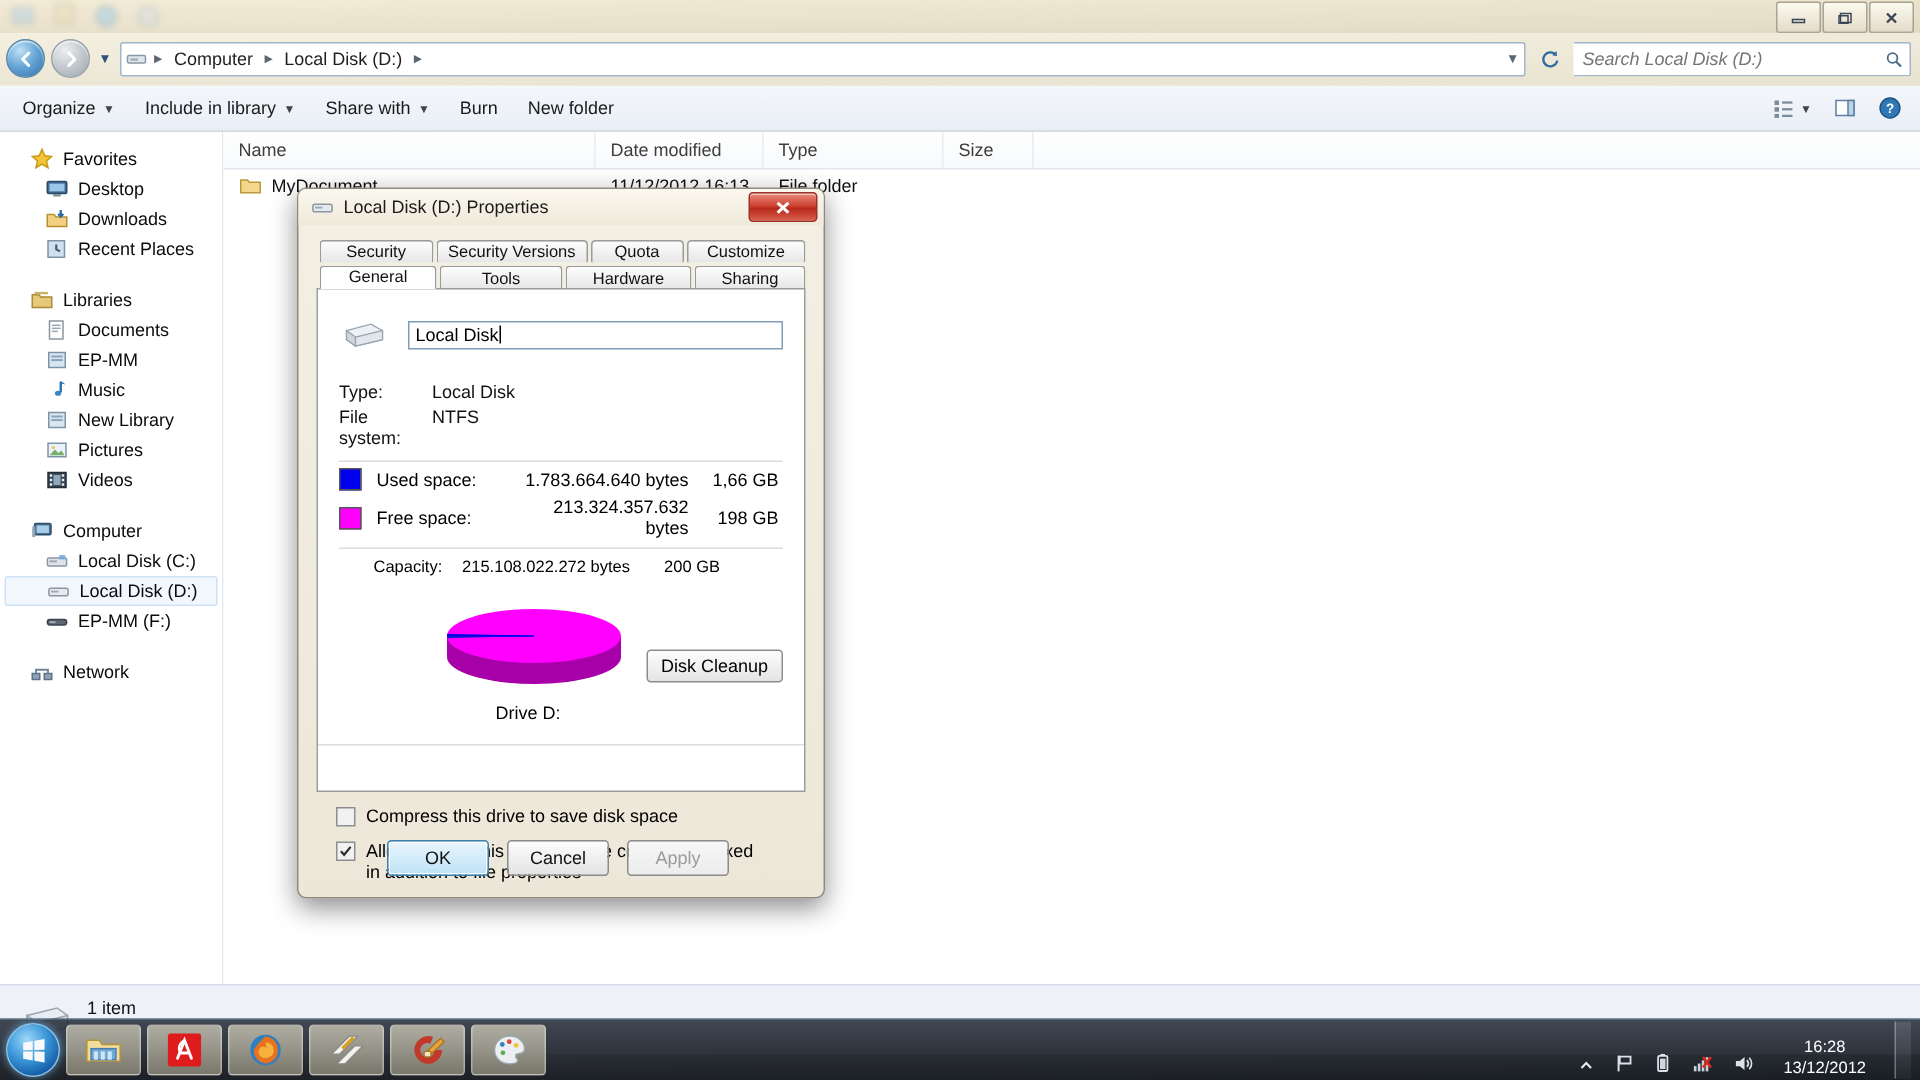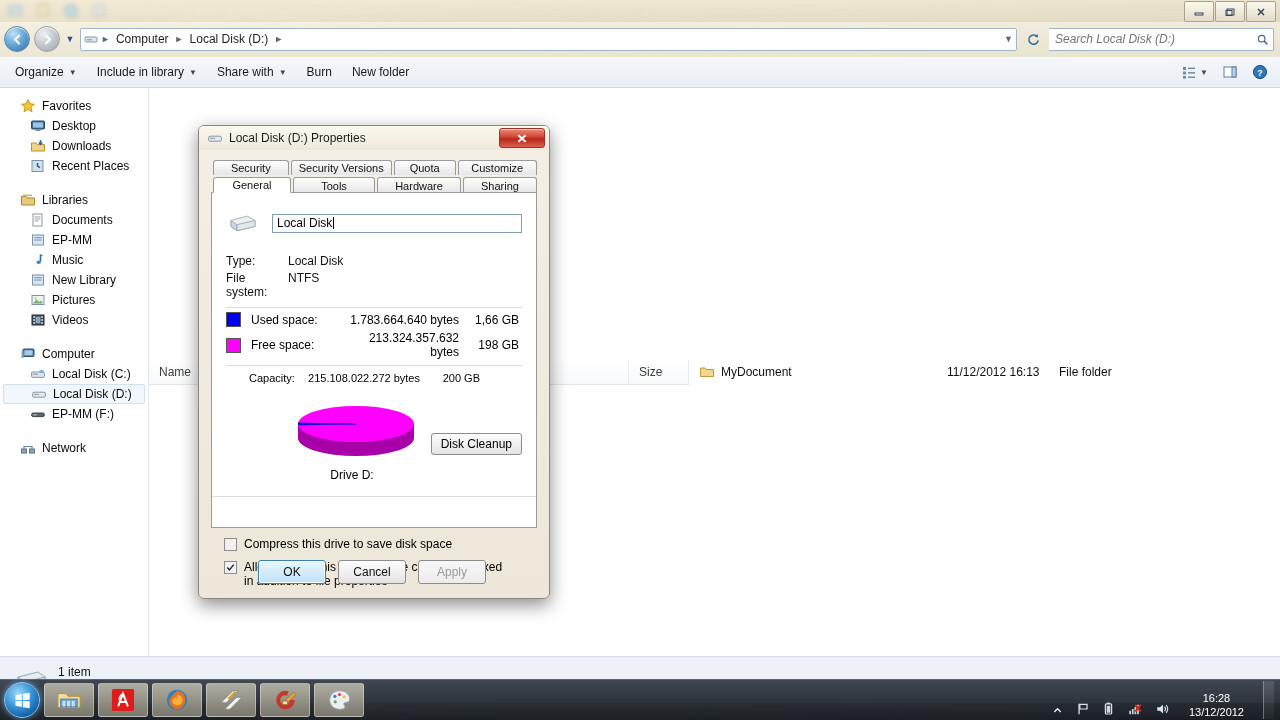--- a/index.html
+++ b/index.html
@@ -55,21 +55,21 @@
   .cmdspace{flex:1;}
   .cmdicon{padding:3px 6px;display:flex;align-items:center;gap:3px;}
   
   .split{display:flex;height:568px;background:#fff;}
   .navpane{width:148px;background:#fff;border-right:1px solid #dfe6ef;padding-top:8px;overflow:hidden;}
   .navgroup{margin-bottom:14px;}
   .navitem{height:20px;display:flex;align-items:center;gap:6px;padding-left:20px;font-size:12px;color:#0b0b0b;white-space:nowrap;}
   .navitem.child{padding-left:30px;}
   .navitem.sel{background:#f2f7fd;border:1px solid #cfe2f5;border-radius:2px;margin:0 3px;padding-left:27px;height:18px;}
   .ico{width:16px;height:16px;flex:0 0 16px;display:block;}
-  .filepane{flex:1;display:flex;flex-direction:row;background:#fff;align-items:center;}
+  .filepane{flex:1;display:flex;flex-direction:column;background:#fff;}
   .colhead{height:24px;display:flex;align-items:center;background:linear-gradient(to bottom,#fff,#f7f9fb);
     border-bottom:1px solid #e2e7ee;font-size:12px;color:#3d3d3d;}
   .col{padding-left:10px;border-right:1px solid #e8ecf1;height:100%;display:flex;align-items:center;box-sizing:border-box;}
   .c-name{width:248px;}.c-date{width:112px;}.c-type{width:120px;}.c-size{width:60px;}
   .filerow{height:22px;display:flex;align-items:center;font-size:12px;color:#111;}
   .fcell{padding-left:10px;box-sizing:border-box;display:flex;align-items:center;gap:6px;}
   .statusbar{height:46px;background:#eef1f8;border-top:1px solid #d6dced;display:flex;align-items:center;gap:10px;padding-left:14px;}
   .statustext{font-size:12px;color:#111;position:relative;top:-8px;}
   
   #dlg{position:absolute;left:198px;top:125px;width:350px;height:472px;

